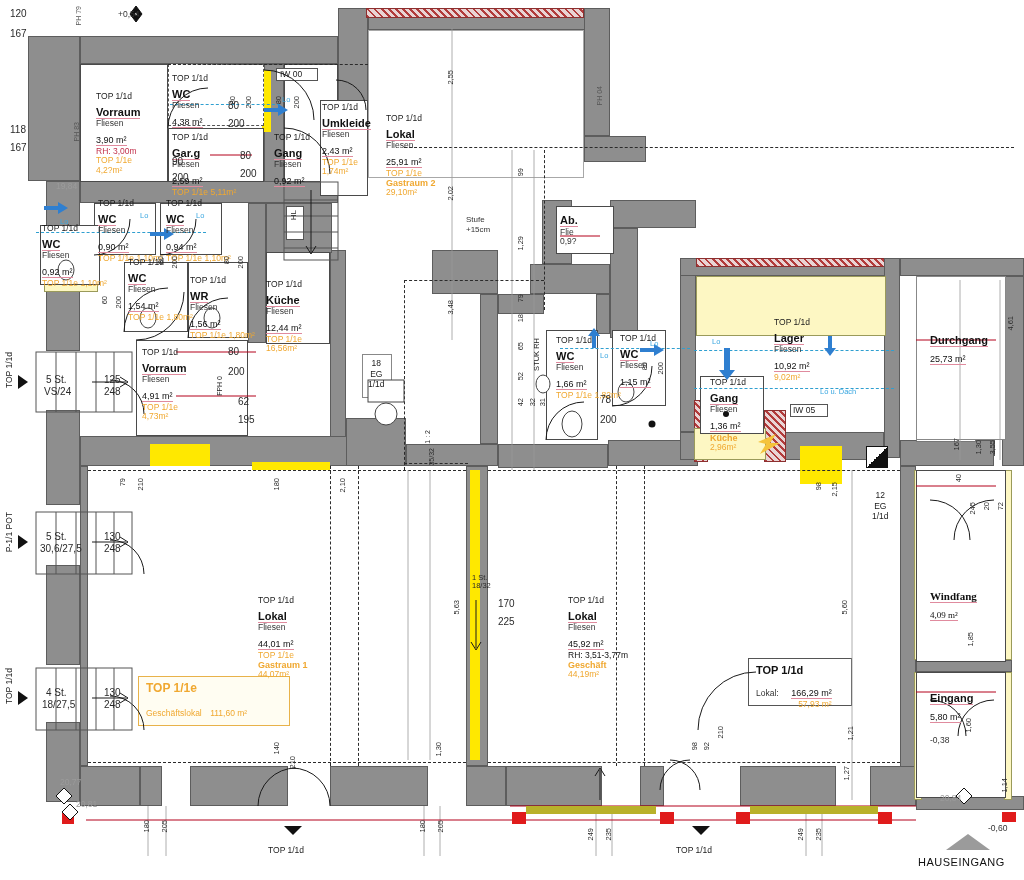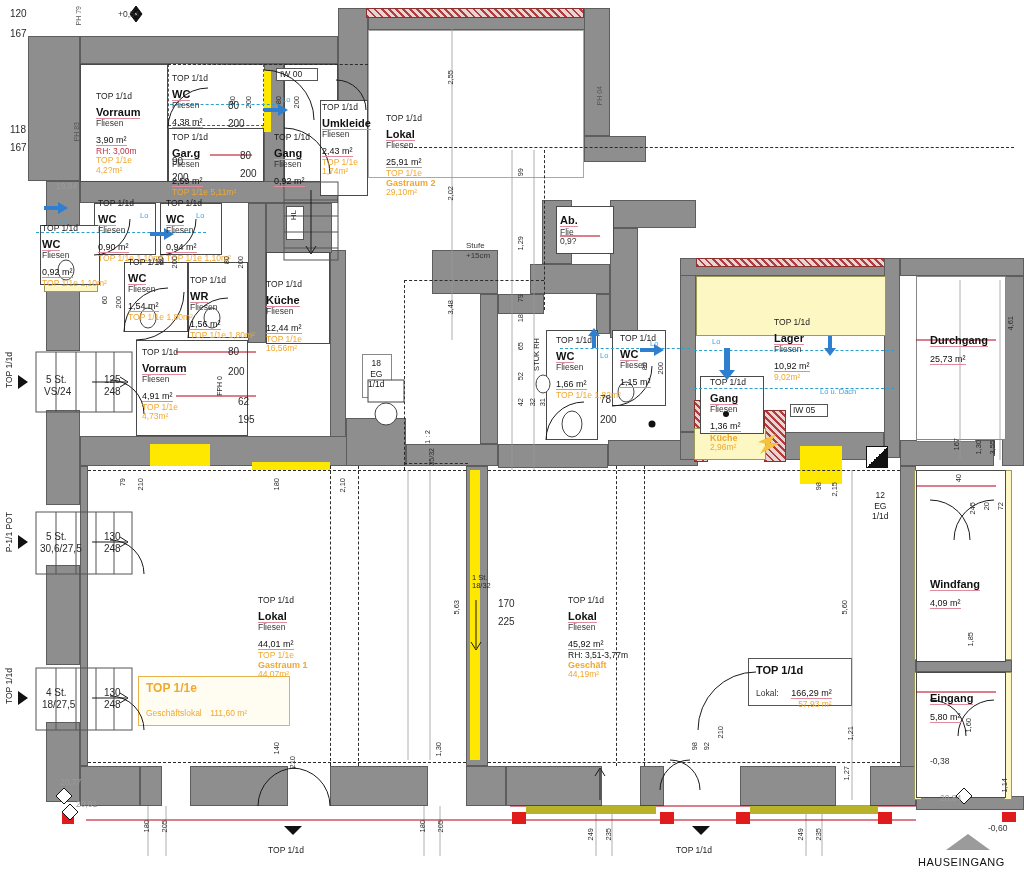--- a/index.html
+++ b/index.html
@@ -501,30 +501,30 @@
   <div class="lbl" style="left:568px;top:596px;">
     <div class="top">TOP 1/1d</div>
     <div><span class="rname">Lokal</span></div>
     <div class="rmat">Fliesen</div>
     <div><span class="rarea">45,92 m²</span></div>
     <div class="rhk">RH: 3,51-3,77m</div>
     <div class="orgb">Geschäft</div>
     <div class="org">44,19m²</div>
   </div>
 
-  <div class="lbl" style="left:930px;top:574px;">
+  <div class="lbl" style="left:930px;top:586px;font-family:Liberation Serif, serif;">
     <div><span class="rname">Windfang</span></div>
     <div><span class="rarea">4,09 m²</span></div>
   </div>
 
   <div class="lbl" style="left:930px;top:688px;">
     <div><span class="rname">Eingang</span></div>
     <div><span class="rarea">5,80 m²</span></div>
   </div>
-  <div class="lbl rmat" style="left:930px;top:757px;">-0,38</div>
+  <div class="lbl rmat" style="left:930px;top:736px;">-0,38</div>
 
   <div class="lbl" style="left:756px;top:664px;">
     <div class="big">TOP 1/1d</div>
     <div style="margin-top:6px;"><span class="rmat">Lokal:</span>
       <span class="rarea" style="margin-left:8px;">166,29 m²</span></div>
     <div class="org" style="text-align:right;">57,93 m²</div>
   </div>
 
   <div class="lbl" style="left:146px;top:682px;">
     <div class="orgb" style="font-size:12px;">TOP 1/1e</div>
@@ -534,21 +534,21 @@
 
   <div class="lbl top" style="left:280px;top:70px;">IW 00</div>
   <div class="lbl top" style="left:793px;top:406px;">IW 05</div>
   <div class="lbl blu" style="left:820px;top:388px;">Lo u. Dach</div>
   <div class="lbl rmat" style="left:118px;top:10px;">+0,54</div>
   <div class="lbl rmat" style="left:988px;top:824px;">-0,60</div>
   <div class="lbl rmat grey" style="left:60px;top:778px;">20,77</div>
   <div class="lbl rmat grey" style="left:76px;top:800px;">20,81</div>
   <div class="lbl rmat grey" style="left:940px;top:794px;">20,84</div>
   <div class="lbl rmat grey" style="left:56px;top:182px;">19,84</div>
-  <div class="lbl rmat" style="left:466px;top:241px;line-height:1.1;">
+  <div class="lbl rmat" style="left:466px;top:215px;line-height:1.1;">
     <span style="font-size:8px;">Stufe</span><br><span style="font-size:8px;">+15cm</span>
   </div>
   <div class="lbl top" style="left:368px;top:358px;text-align:center;line-height:1.25;">
     18<br>EG<br>1/1d
   </div>
   <div class="lbl top" style="left:872px;top:490px;text-align:center;line-height:1.25;">
     12<br>EG<br>1/1d
   </div>
   <div class="rotL" style="left:532px;top:338px;font-size:7.5px;">STUK RH</div>
   <div class="rotL" style="left:289px;top:210px;font-size:8px;">HL</div>

